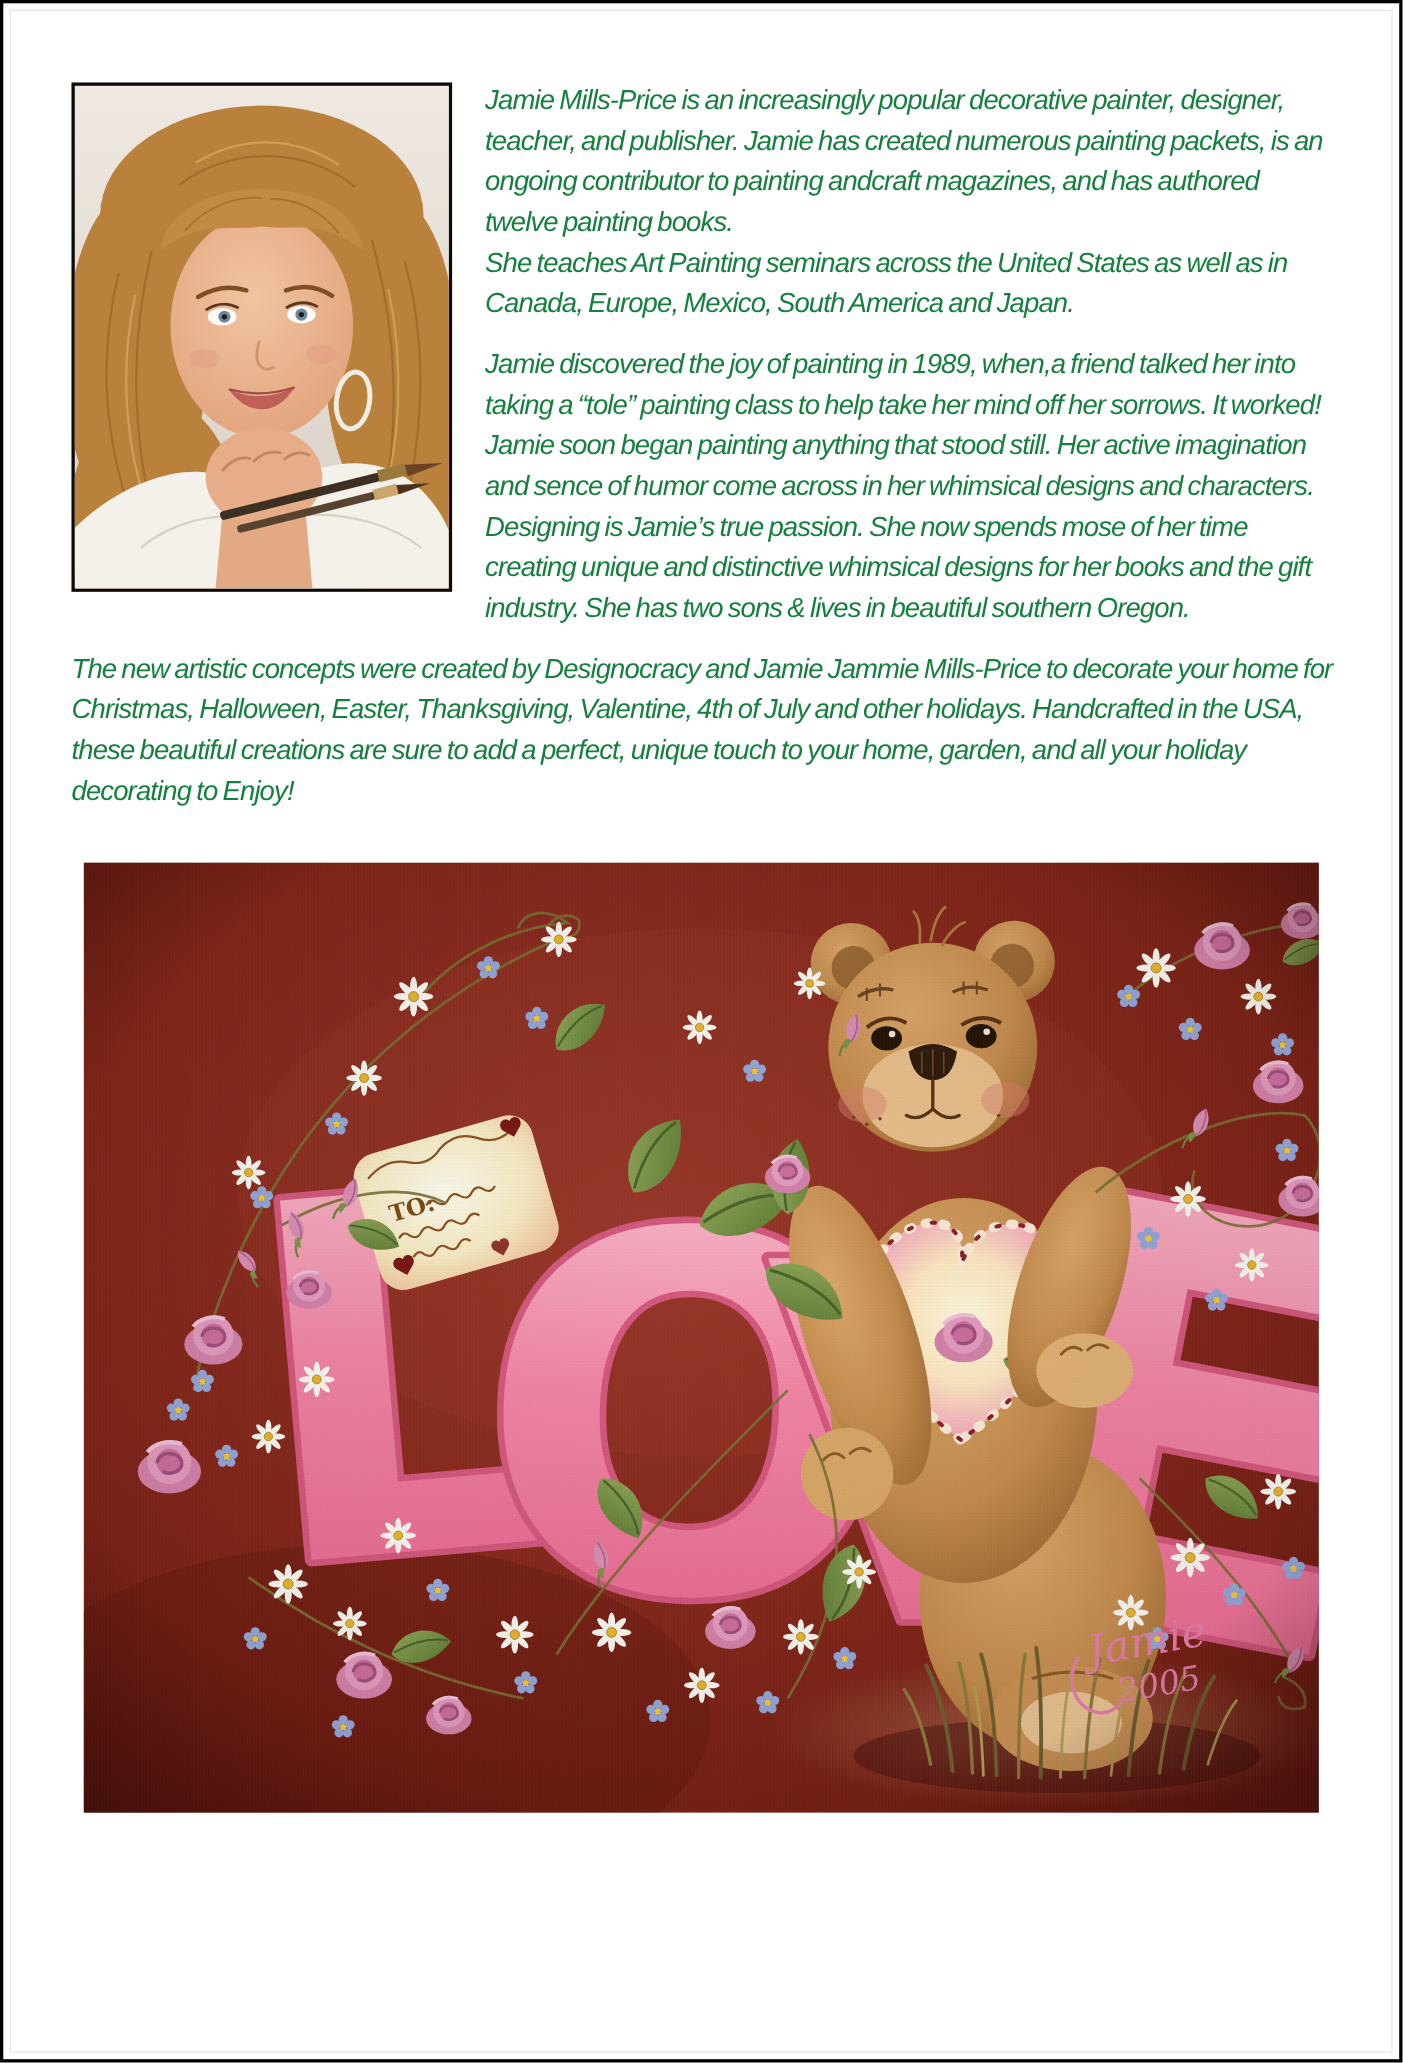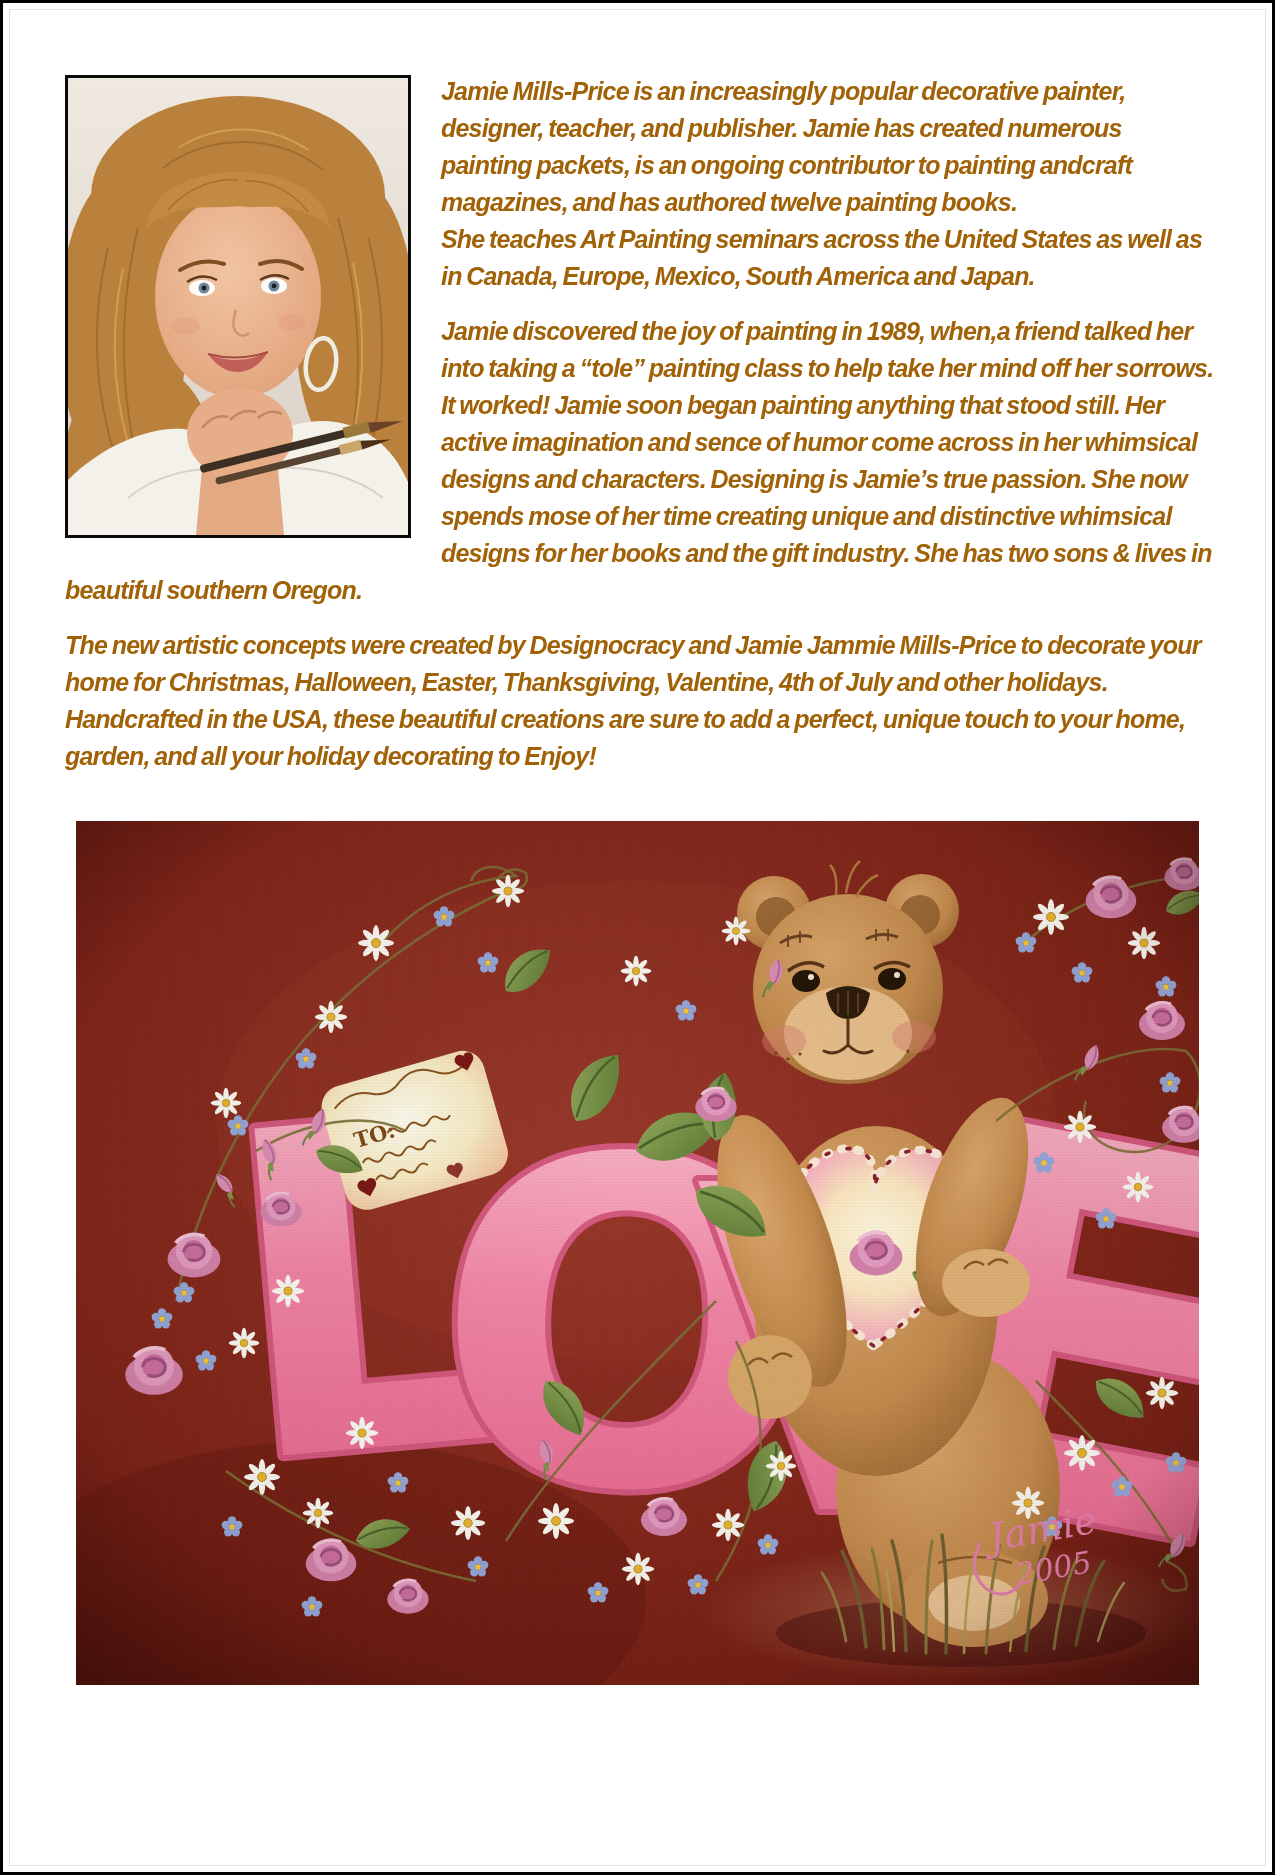--- a/index.html
+++ b/index.html
@@ -22,27 +22,27 @@
   .photo-frame{
     float:left;
     width:340px;height:457px;
     border:3px solid #0b0b0b;
     margin:2px 30px 14px 0;
     background:#e7ded4;
   }
   .photo-frame svg{display:block;width:100%;height:100%;}
   .bio p{
     margin:0 0 18px 0;
-    font-weight:700;
+    font-weight:400;
     font-style:italic;
     font-size:25px;
     line-height:37px;
     letter-spacing:-0.8px;
     word-spacing:-1.5px;
-    color:#a16207;
+    color:#15803d;
   }
   .bio p.pre{white-space:pre-line;}
   .bio p.last{margin-bottom:18px;}
   .painting-wrap{
     clear:both;
     margin:46px 0 0 11px;
     width:1123px;height:864px;
   }
   .painting-wrap svg{display:block;width:100%;height:100%;}
 </style>

